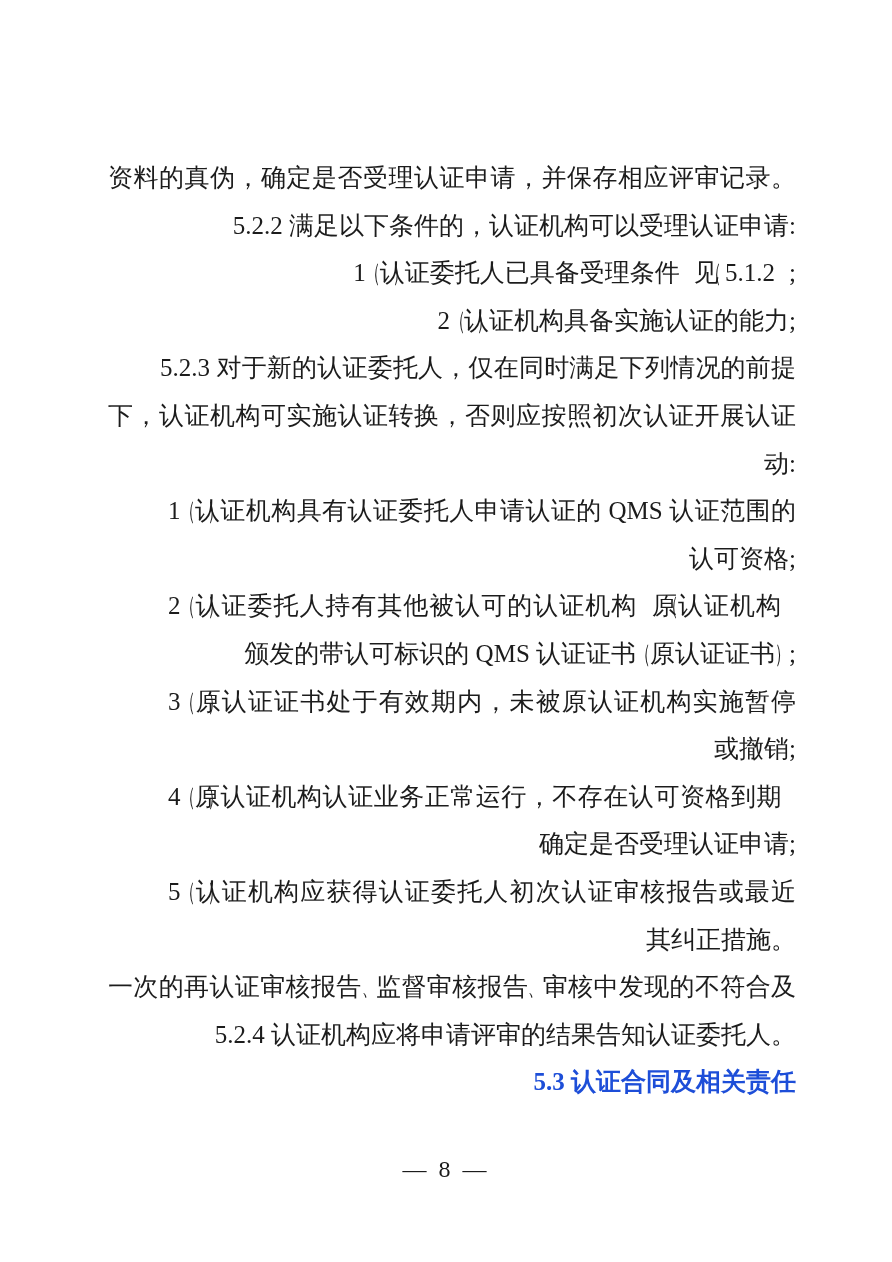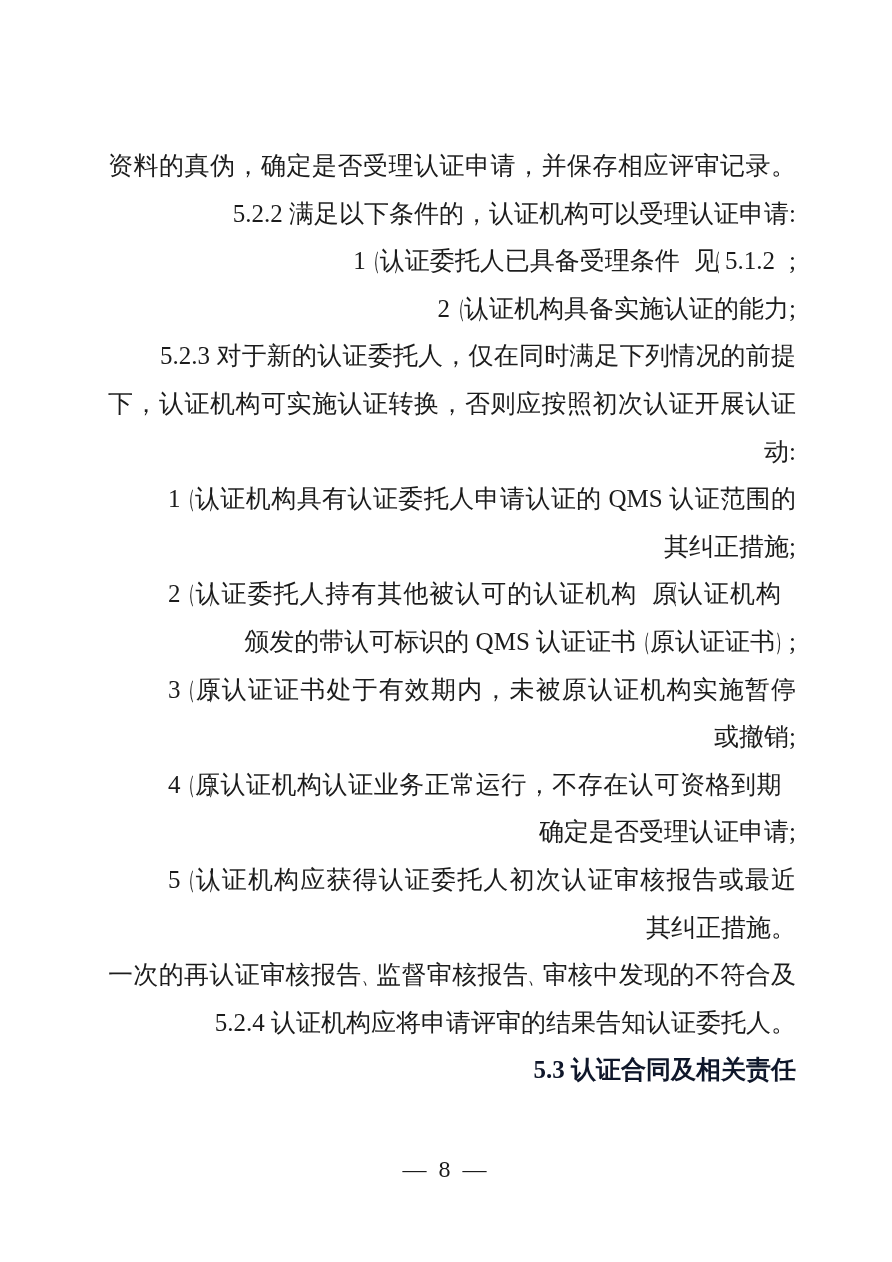--- a/index.html
+++ b/index.html
@@ -12,39 +12,39 @@
     width: 892px;
     height: 1262px;
     background: #ffffff;
     font-family: "Liberation Serif", "DejaVu Serif", serif;
     color: #1c1c1c;
     overflow: hidden;
   }
   .text-area {
     position: absolute;
     left: 108px;
-    top: 142px;
+    top: 154px;
     width: 688px;
   }
   .line {
     font-size: 25px;
     line-height: 47.6px;
     height: 47.6px;
     text-align: right;
     overflow: hidden;
   }
   .line.j {
     text-align: justify;
     text-align-last: justify;
   }
   .line.ind-section { text-indent: 52px; }
   .line.ind-item    { text-indent: 46px; }
   .line.b {
     font-weight: bold;
-    color: #0f172a;
+    color: #1d4ed8;
   }
   
   .fwp {
     display: inline-block;
     width: 14px;
     transform: scaleX(0.58);
     transform-origin: 0 50%;
   }
   .footer {
     position: absolute;
@@ -65,21 +65,21 @@
 <div class="page">
   <div class="text-area">
       <div class="line j">资料的真伪，确定是否受理认证申请，并保存相应评审记录。</div>
       <div class="line ind-section">5.2.2 满足以下条件的，认证机构可以受理认证申请:</div>
       <div class="line ind-item"><span class="fwp">（</span>1<span class="fwp">）</span>认证委托人已具备受理条件<span class="fwp">（</span>见 5.1.2<span class="fwp">）</span>;</div>
       <div class="line ind-item"><span class="fwp">（</span>2<span class="fwp">）</span>认证机构具备实施认证的能力;</div>
       <div class="line j ind-section">5.2.3 对于新的认证委托人，仅在同时满足下列情况的前提</div>
       <div class="line j">下，认证机构可实施认证转换，否则应按照初次认证开展认证活</div>
       <div class="line">动:</div>
       <div class="line j ind-item"><span class="fwp">（</span>1<span class="fwp">）</span>认证机构具有认证委托人申请认证的 QMS 认证范围的</div>
-      <div class="line">其纠正措施;</div>
+      <div class="line">认可资格;</div>
       <div class="line j ind-item"><span class="fwp">（</span>2<span class="fwp">）</span>认证委托人持有其他被认可的认证机构<span class="fwp">（</span>原认证机构<span class="fwp">）</span></div>
       <div class="line">颁发的带认可标识的 QMS 认证证书<span class="fwp">（</span>原认证证书<span class="fwp">）</span>;</div>
       <div class="line j ind-item"><span class="fwp">（</span>3<span class="fwp">）</span>原认证证书处于有效期内，未被原认证机构实施暂停</div>
       <div class="line">或撤销;</div>
       <div class="line j ind-item"><span class="fwp">（</span>4<span class="fwp">）</span>原认证机构认证业务正常运行，不存在认可资格到期<span class="fwp">、</span></div>
       <div class="line">确定是否受理认证申请;</div>
       <div class="line j ind-item"><span class="fwp">（</span>5<span class="fwp">）</span>认证机构应获得认证委托人初次认证审核报告或最近</div>
       <div class="line">其纠正措施。</div>
       <div class="line j">一次的再认证审核报告<span class="fwp">、</span>监督审核报告<span class="fwp">、</span>审核中发现的不符合及</div>
       <div class="line ind-section">5.2.4 认证机构应将申请评审的结果告知认证委托人。</div>

